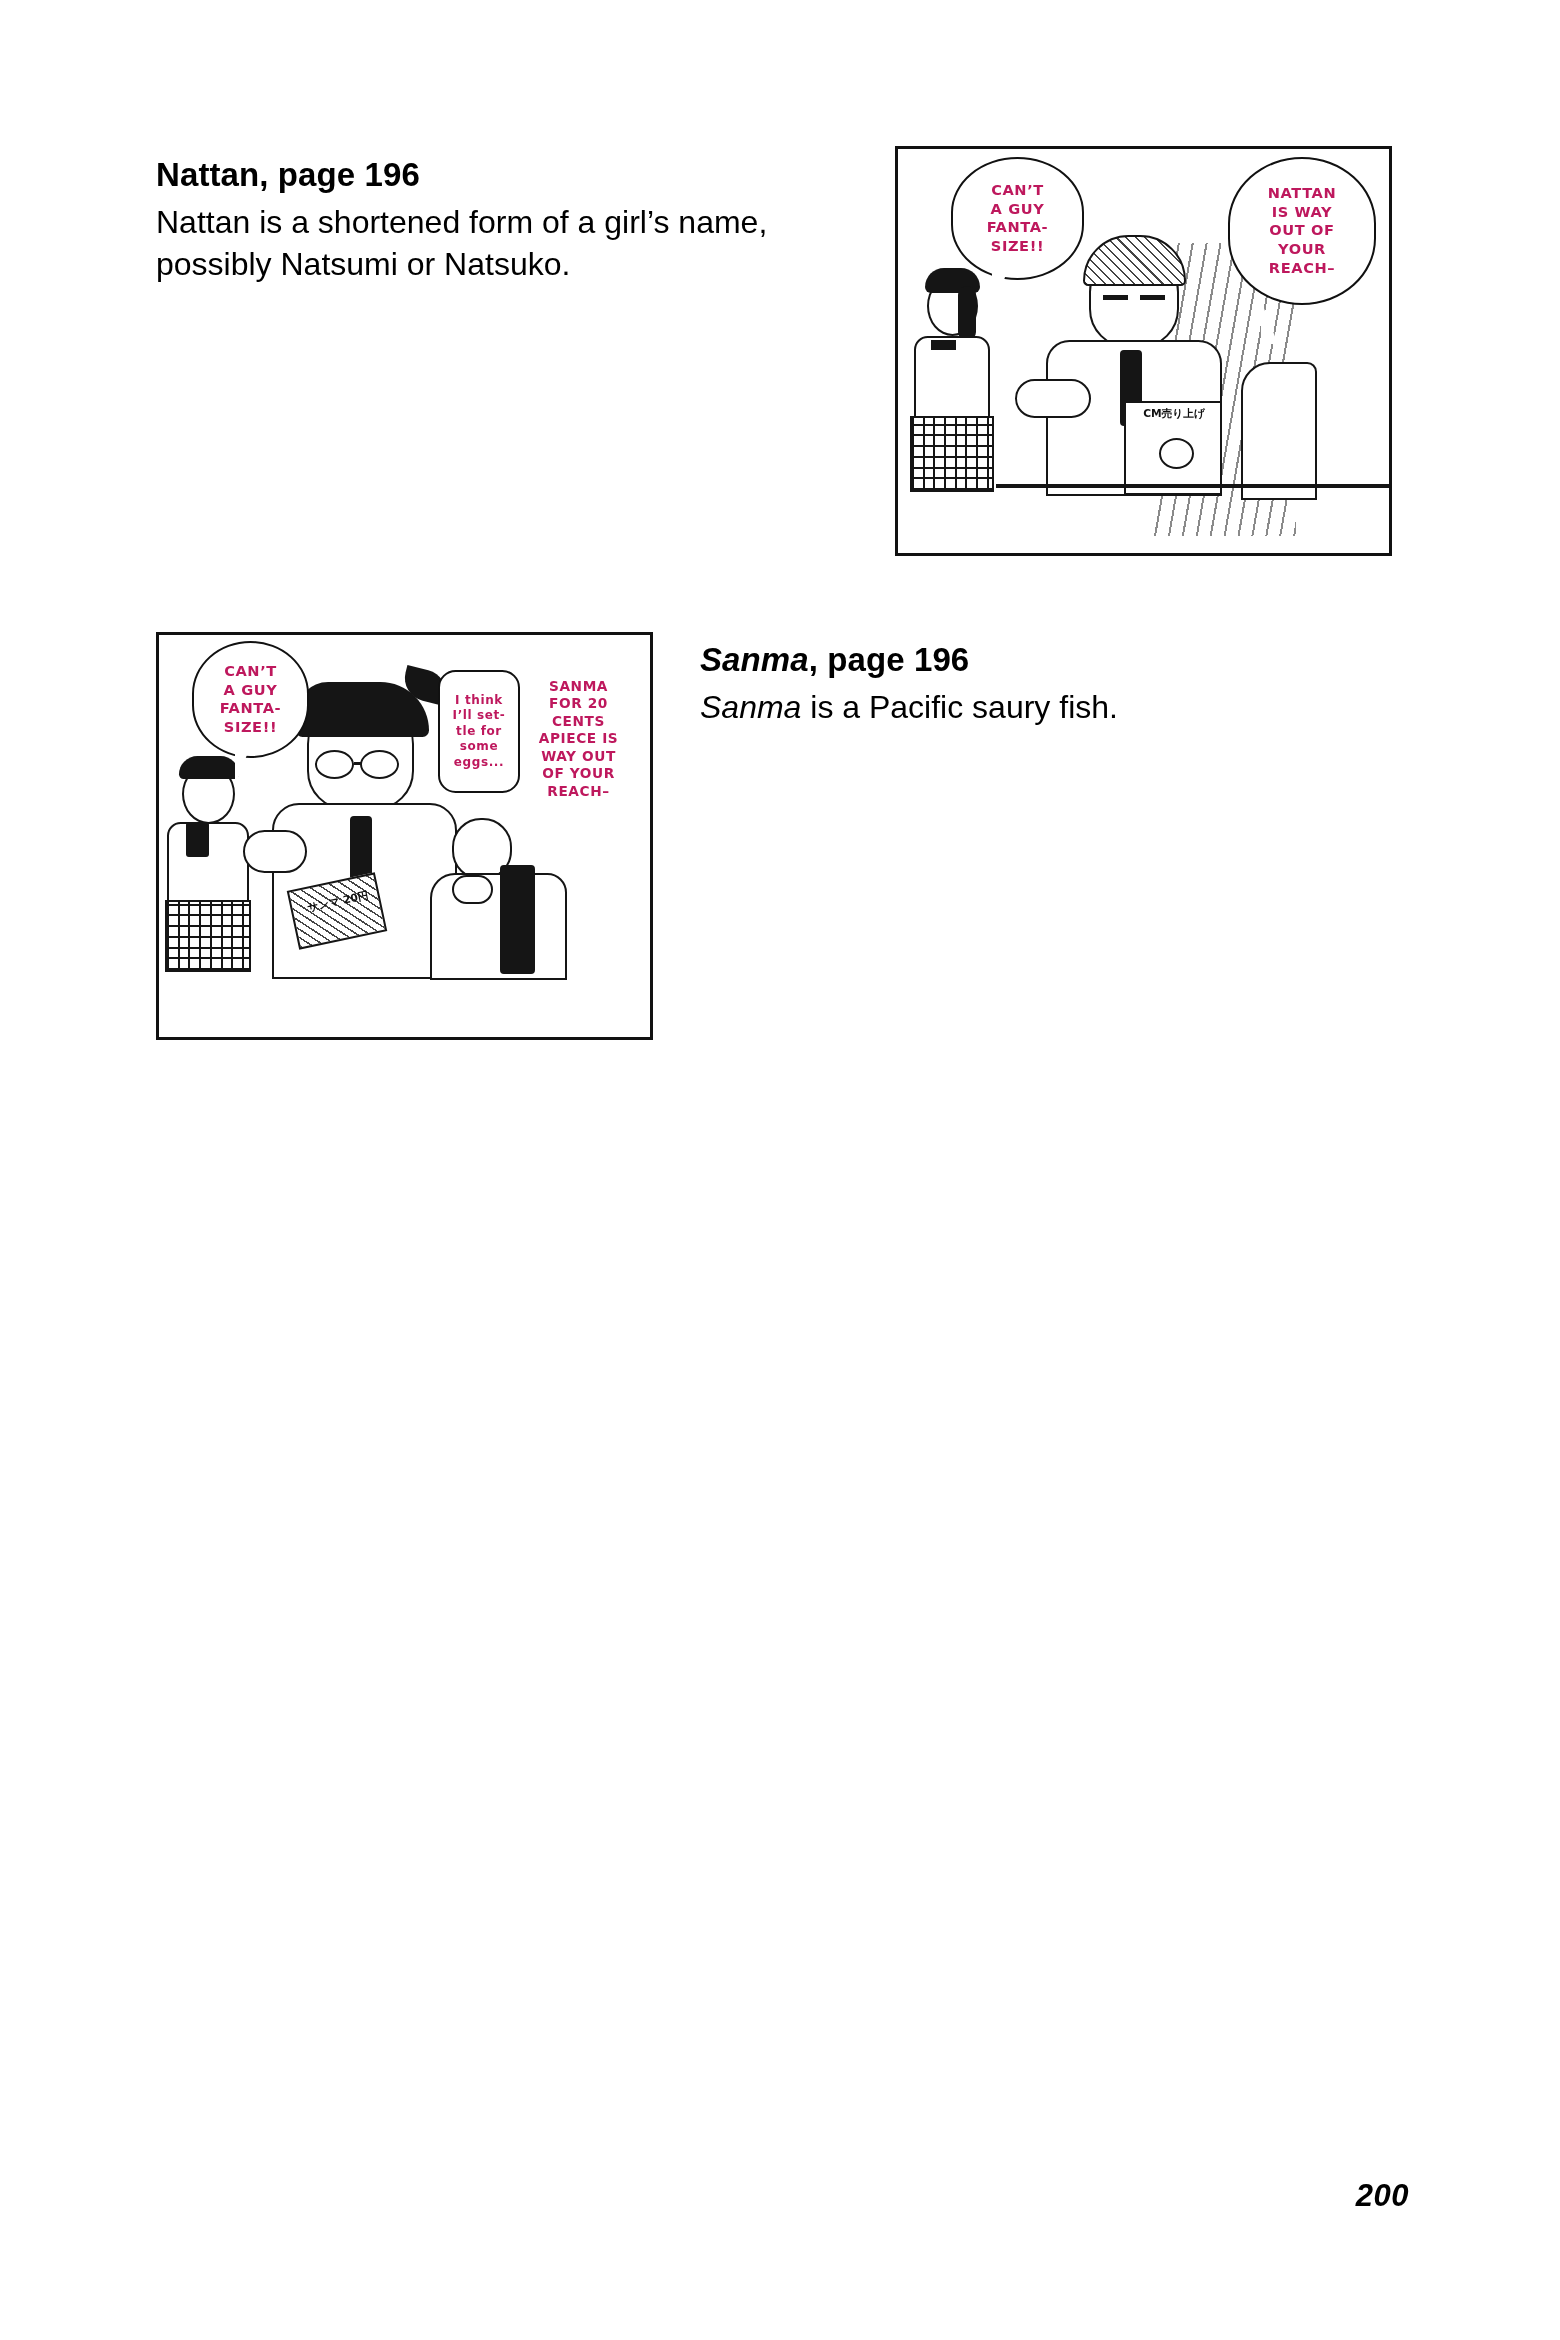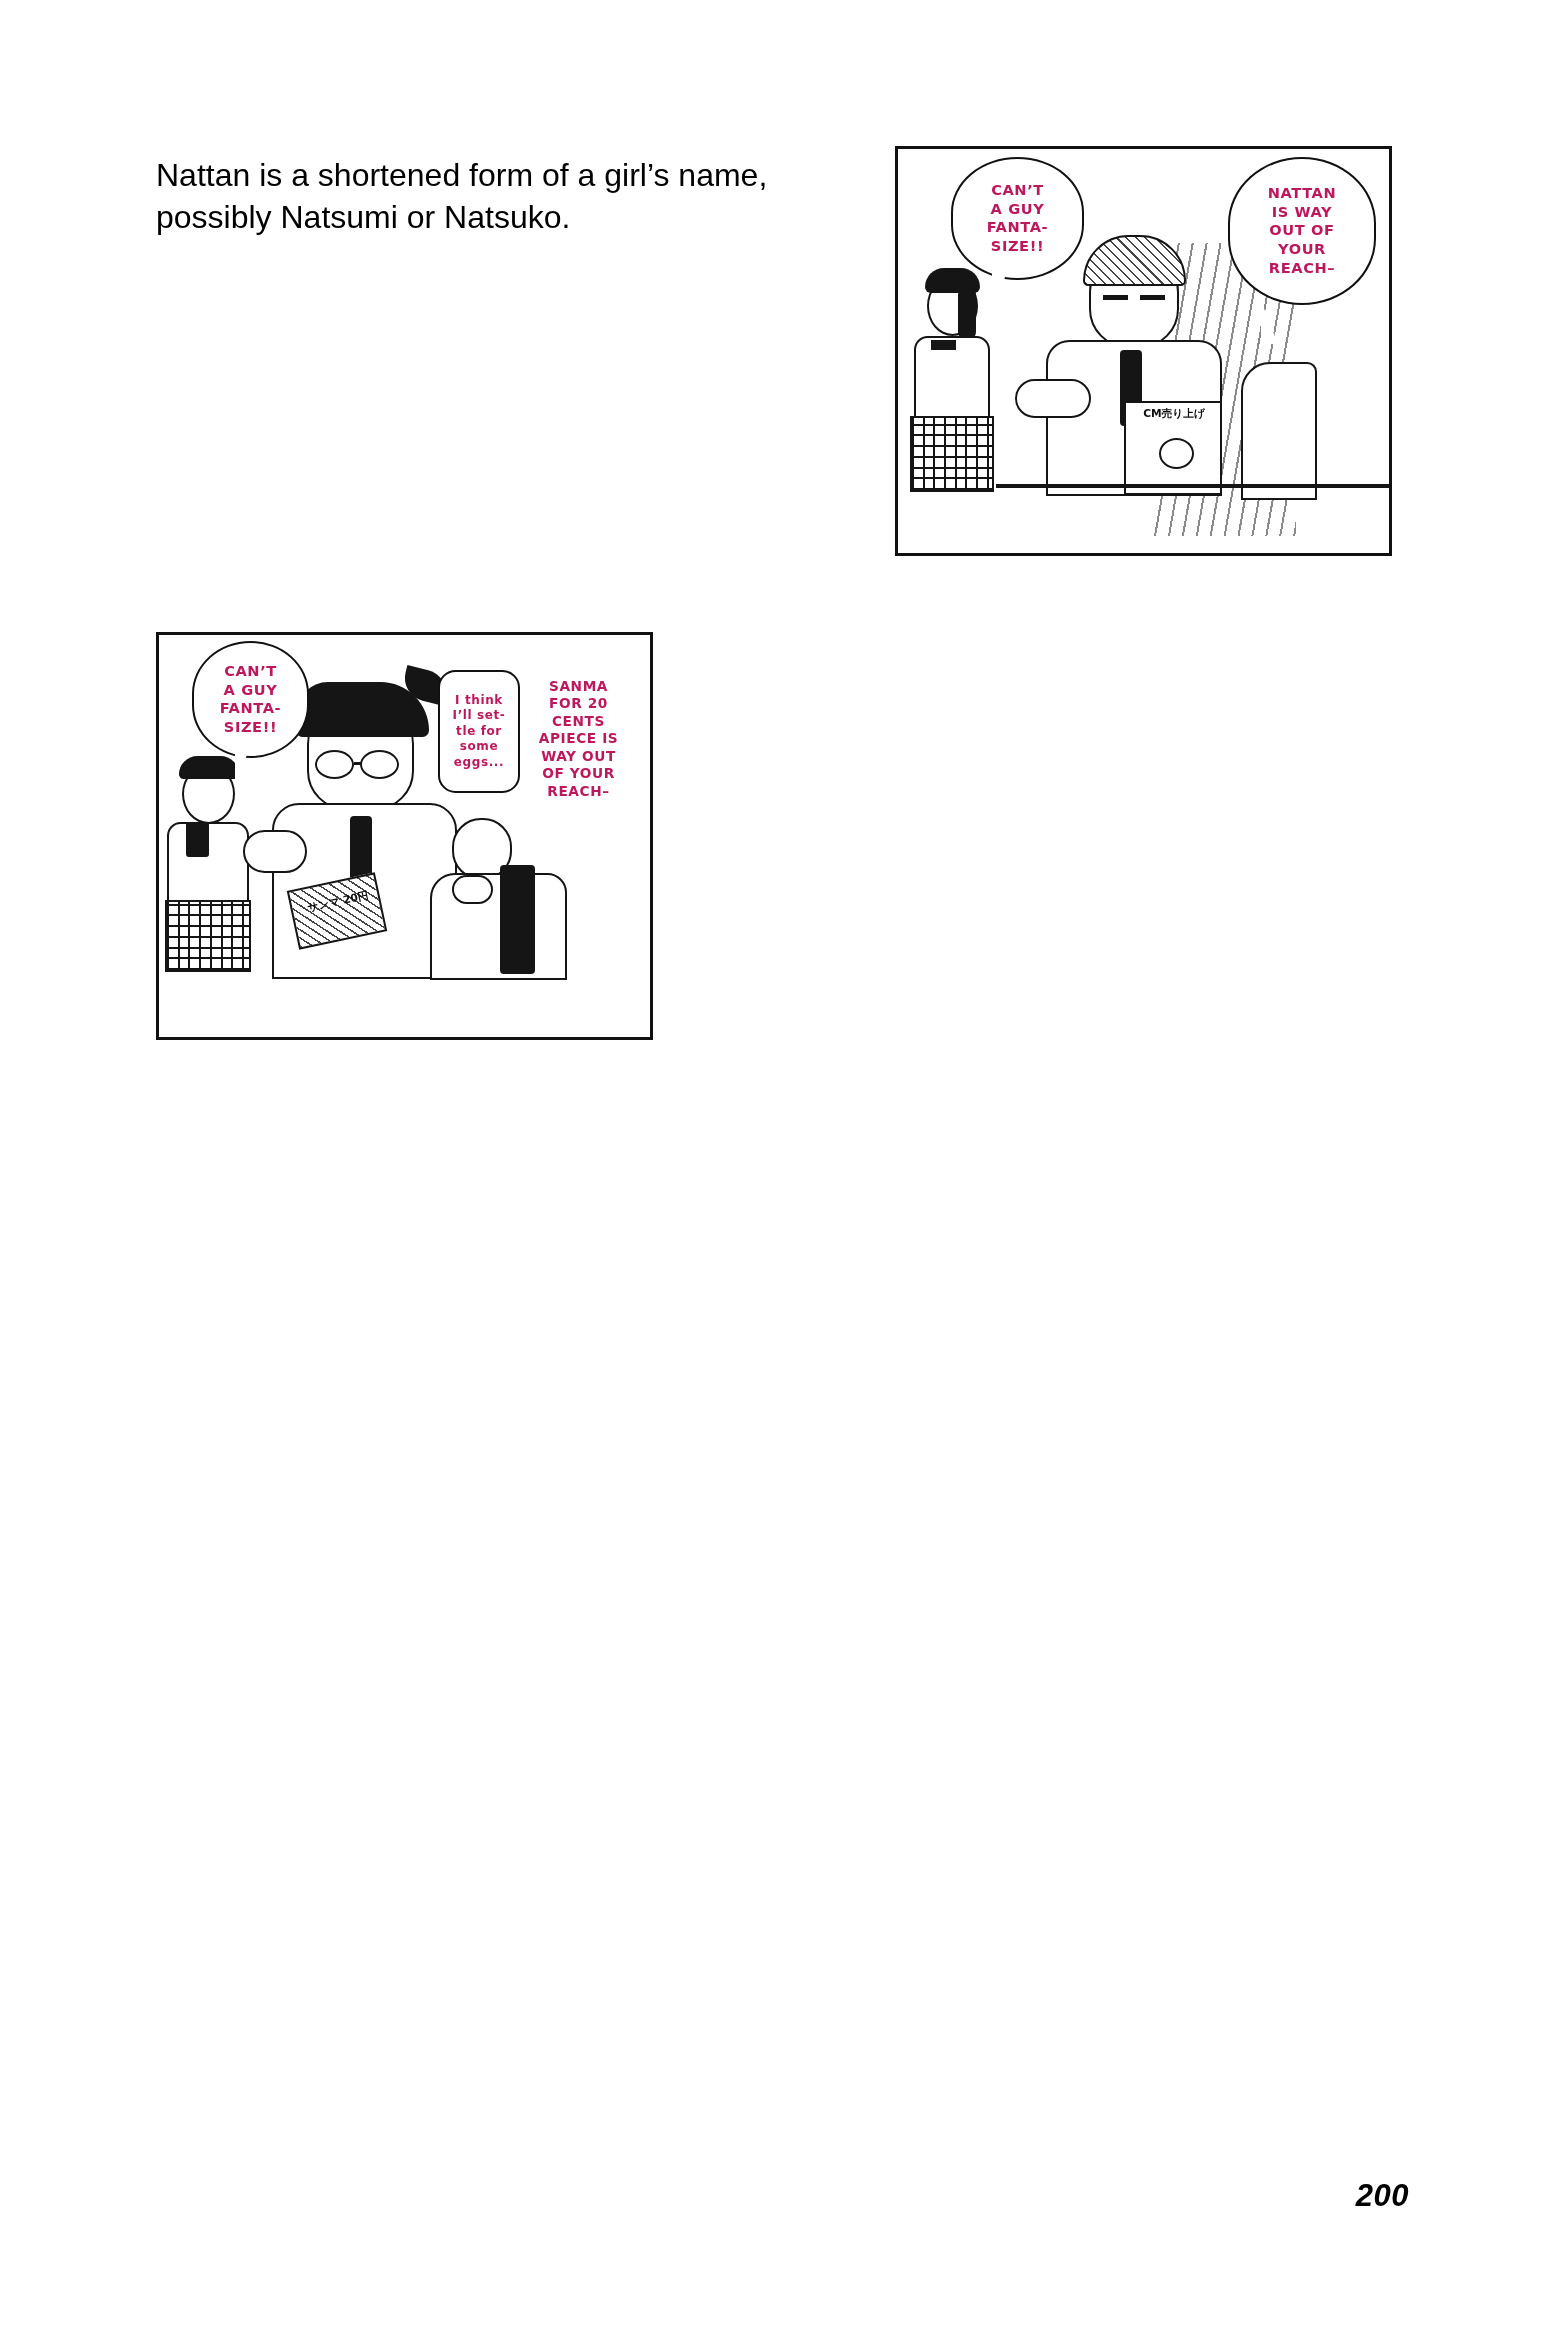--- a/index.html
+++ b/index.html
@@ -173,20 +173,21 @@
     letter-spacing: 0.5px;
     font-style: italic;
   }
 </style>
 </head>
 <body>
 
 <div class="page">
 
   <div class="entry" id="entry-nattan">
+    <h2 class="entry-heading">Nattan, page 196</h2>
     <p class="entry-body">Nattan is a shortened form of a girl’s name, possibly Natsumi or Natsuko.</p>
   </div>
 
   <div class="panel" id="panel-top">
     <div class="panel-inner">
 
       <div class="speedlines" style="left:252px; top:94px; width:146px; height:293px; opacity:.5;"></div>
 
       <div class="ink round" style="left:29px; top:127px; width:51px; height:60px;"></div>
       <div class="ink solid noborder" style="left:27px; top:119px; width:55px; height:25px; border-radius:25px 25px 7.8px 7.8px;"></div>
@@ -287,16 +288,20 @@
           <span>CENTS</span>
           <span>APIECE IS</span>
           <span>WAY OUT</span>
           <span>OF YOUR</span>
           <span>REACH–</span>
         </div>
       </div>
     </div>
   </div>
 
+  <div class="entry" id="entry-sanma">
+    <h2 class="entry-heading"><span class="ital">Sanma</span><span>, page 196</span></h2>
+    <p class="entry-body"><span class="ital">Sanma</span><span> is a Pacific saury fish.</span></p>
+  </div>
 
   <div id="page-number">200</div>
 </div>
 
 
 </body></html>

